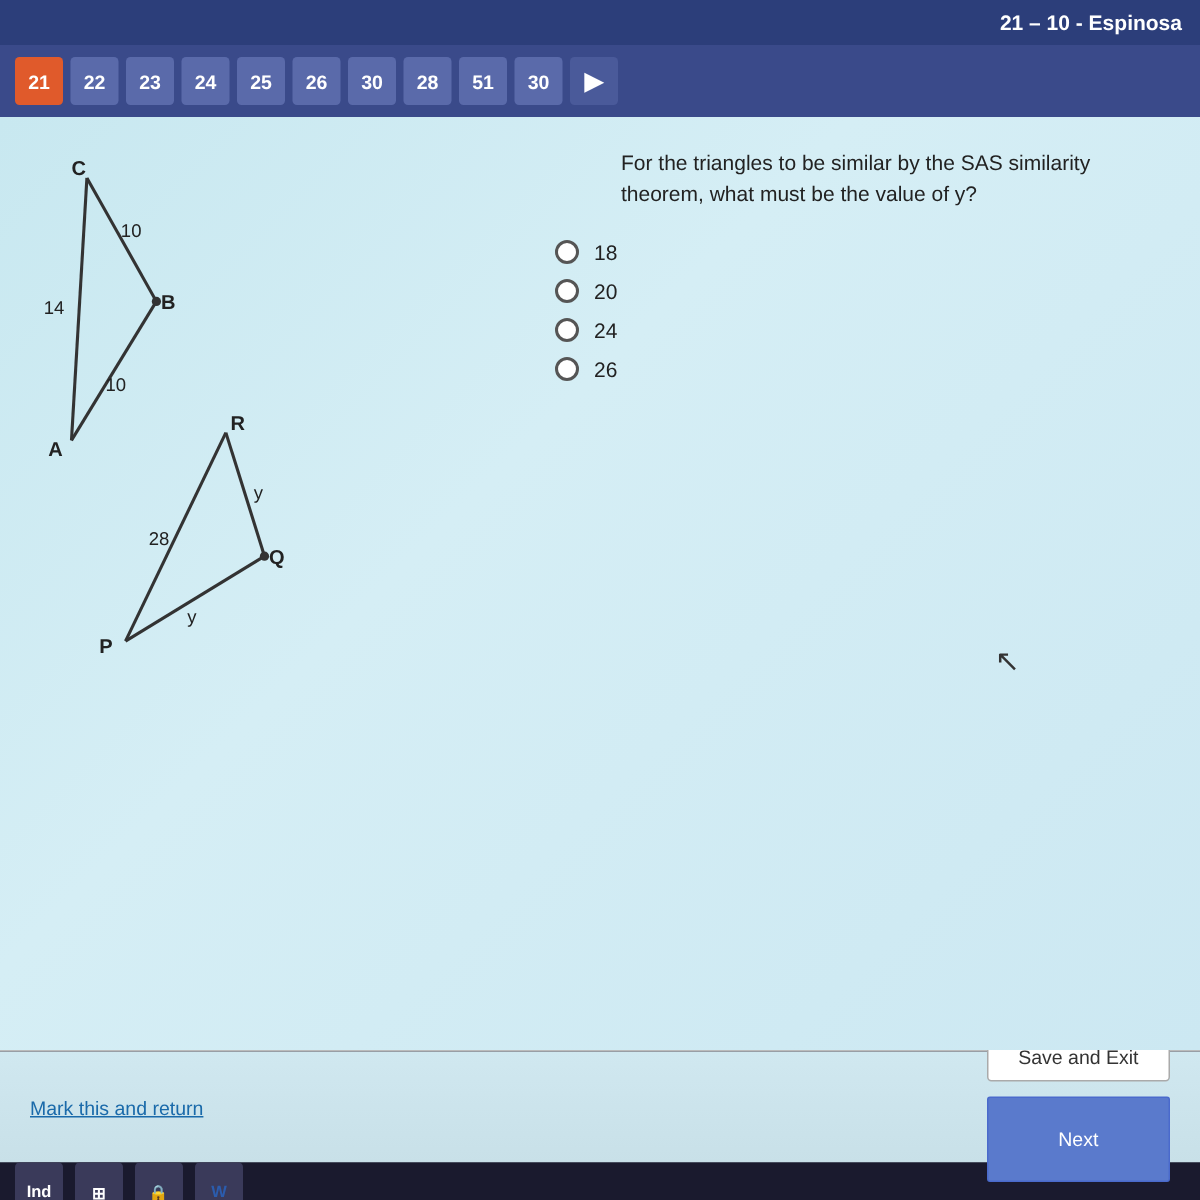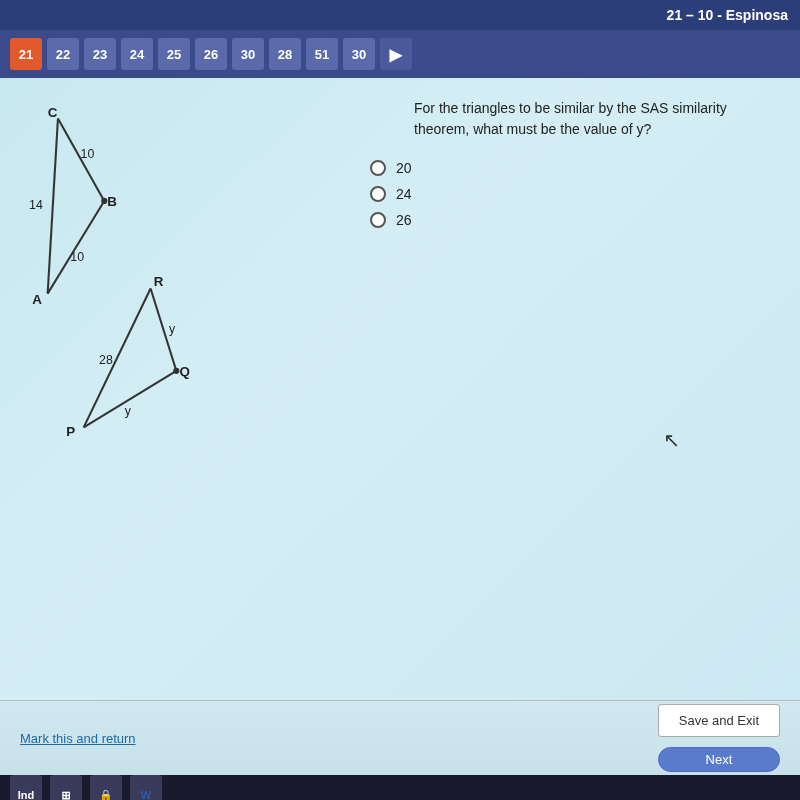--- a/index.html
+++ b/index.html
@@ -155,23 +155,23 @@
       padding: 8px 20px;
       font-size: 13px;
       border-radius: 3px;
       cursor: pointer;
       color: #333;
     }
 
     .btn-next {
       background: #5a7acc;
       border: 1px solid #4a6acc;
-      padding: 4px 20px;
+      padding: 20px 20px;
       font-size: 13px;
-      border-radius: 14px;
+      border-radius: 2px;
       cursor: pointer;
       color: white;
     }
 
     
     .taskbar {
       background: #1a1a2e;
       height: 40px;
       display: flex;
       align-items: center;
@@ -263,20 +263,24 @@
   </div>
 
   <div class="right-panel">
     <p class="question-text">
       For the triangles to be similar by the SAS similarity theorem, what must be the value of y?
     </p>
 
     <div class="answer-options">
       <label class="answer-option">
         <div class="radio-circle"></div>
+        <span>18</span>
+      </label>
+      <label class="answer-option">
+        <div class="radio-circle"></div>
         <span>20</span>
       </label>
       <label class="answer-option">
         <div class="radio-circle"></div>
         <span>24</span>
       </label>
       <label class="answer-option">
         <div class="radio-circle"></div>
         <span>26</span>
       </label>

